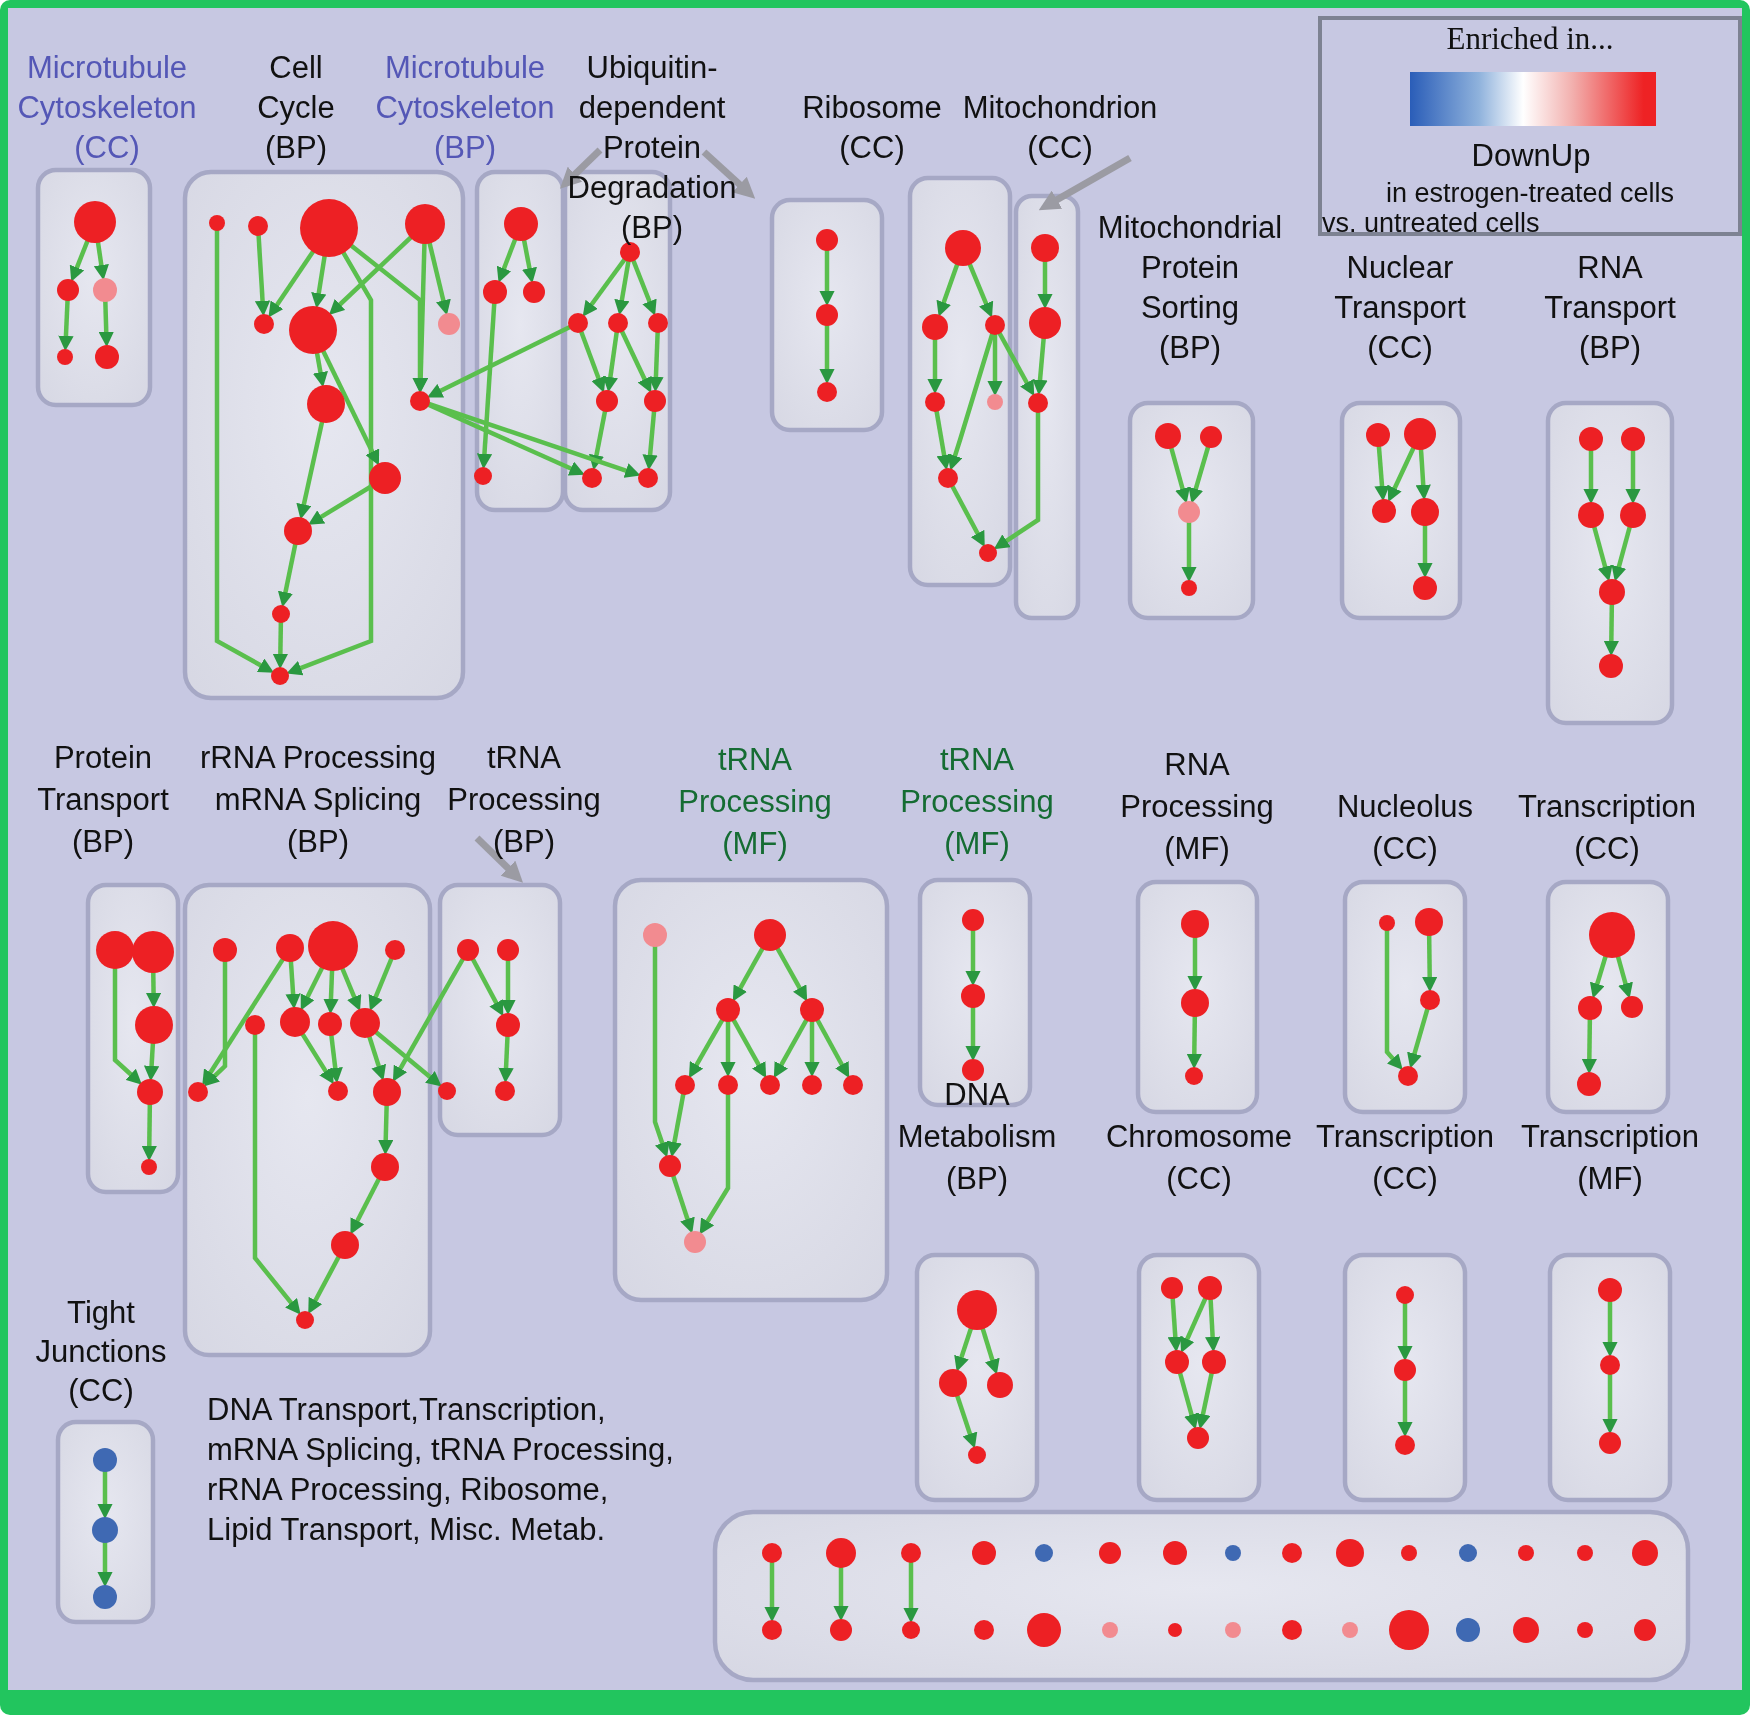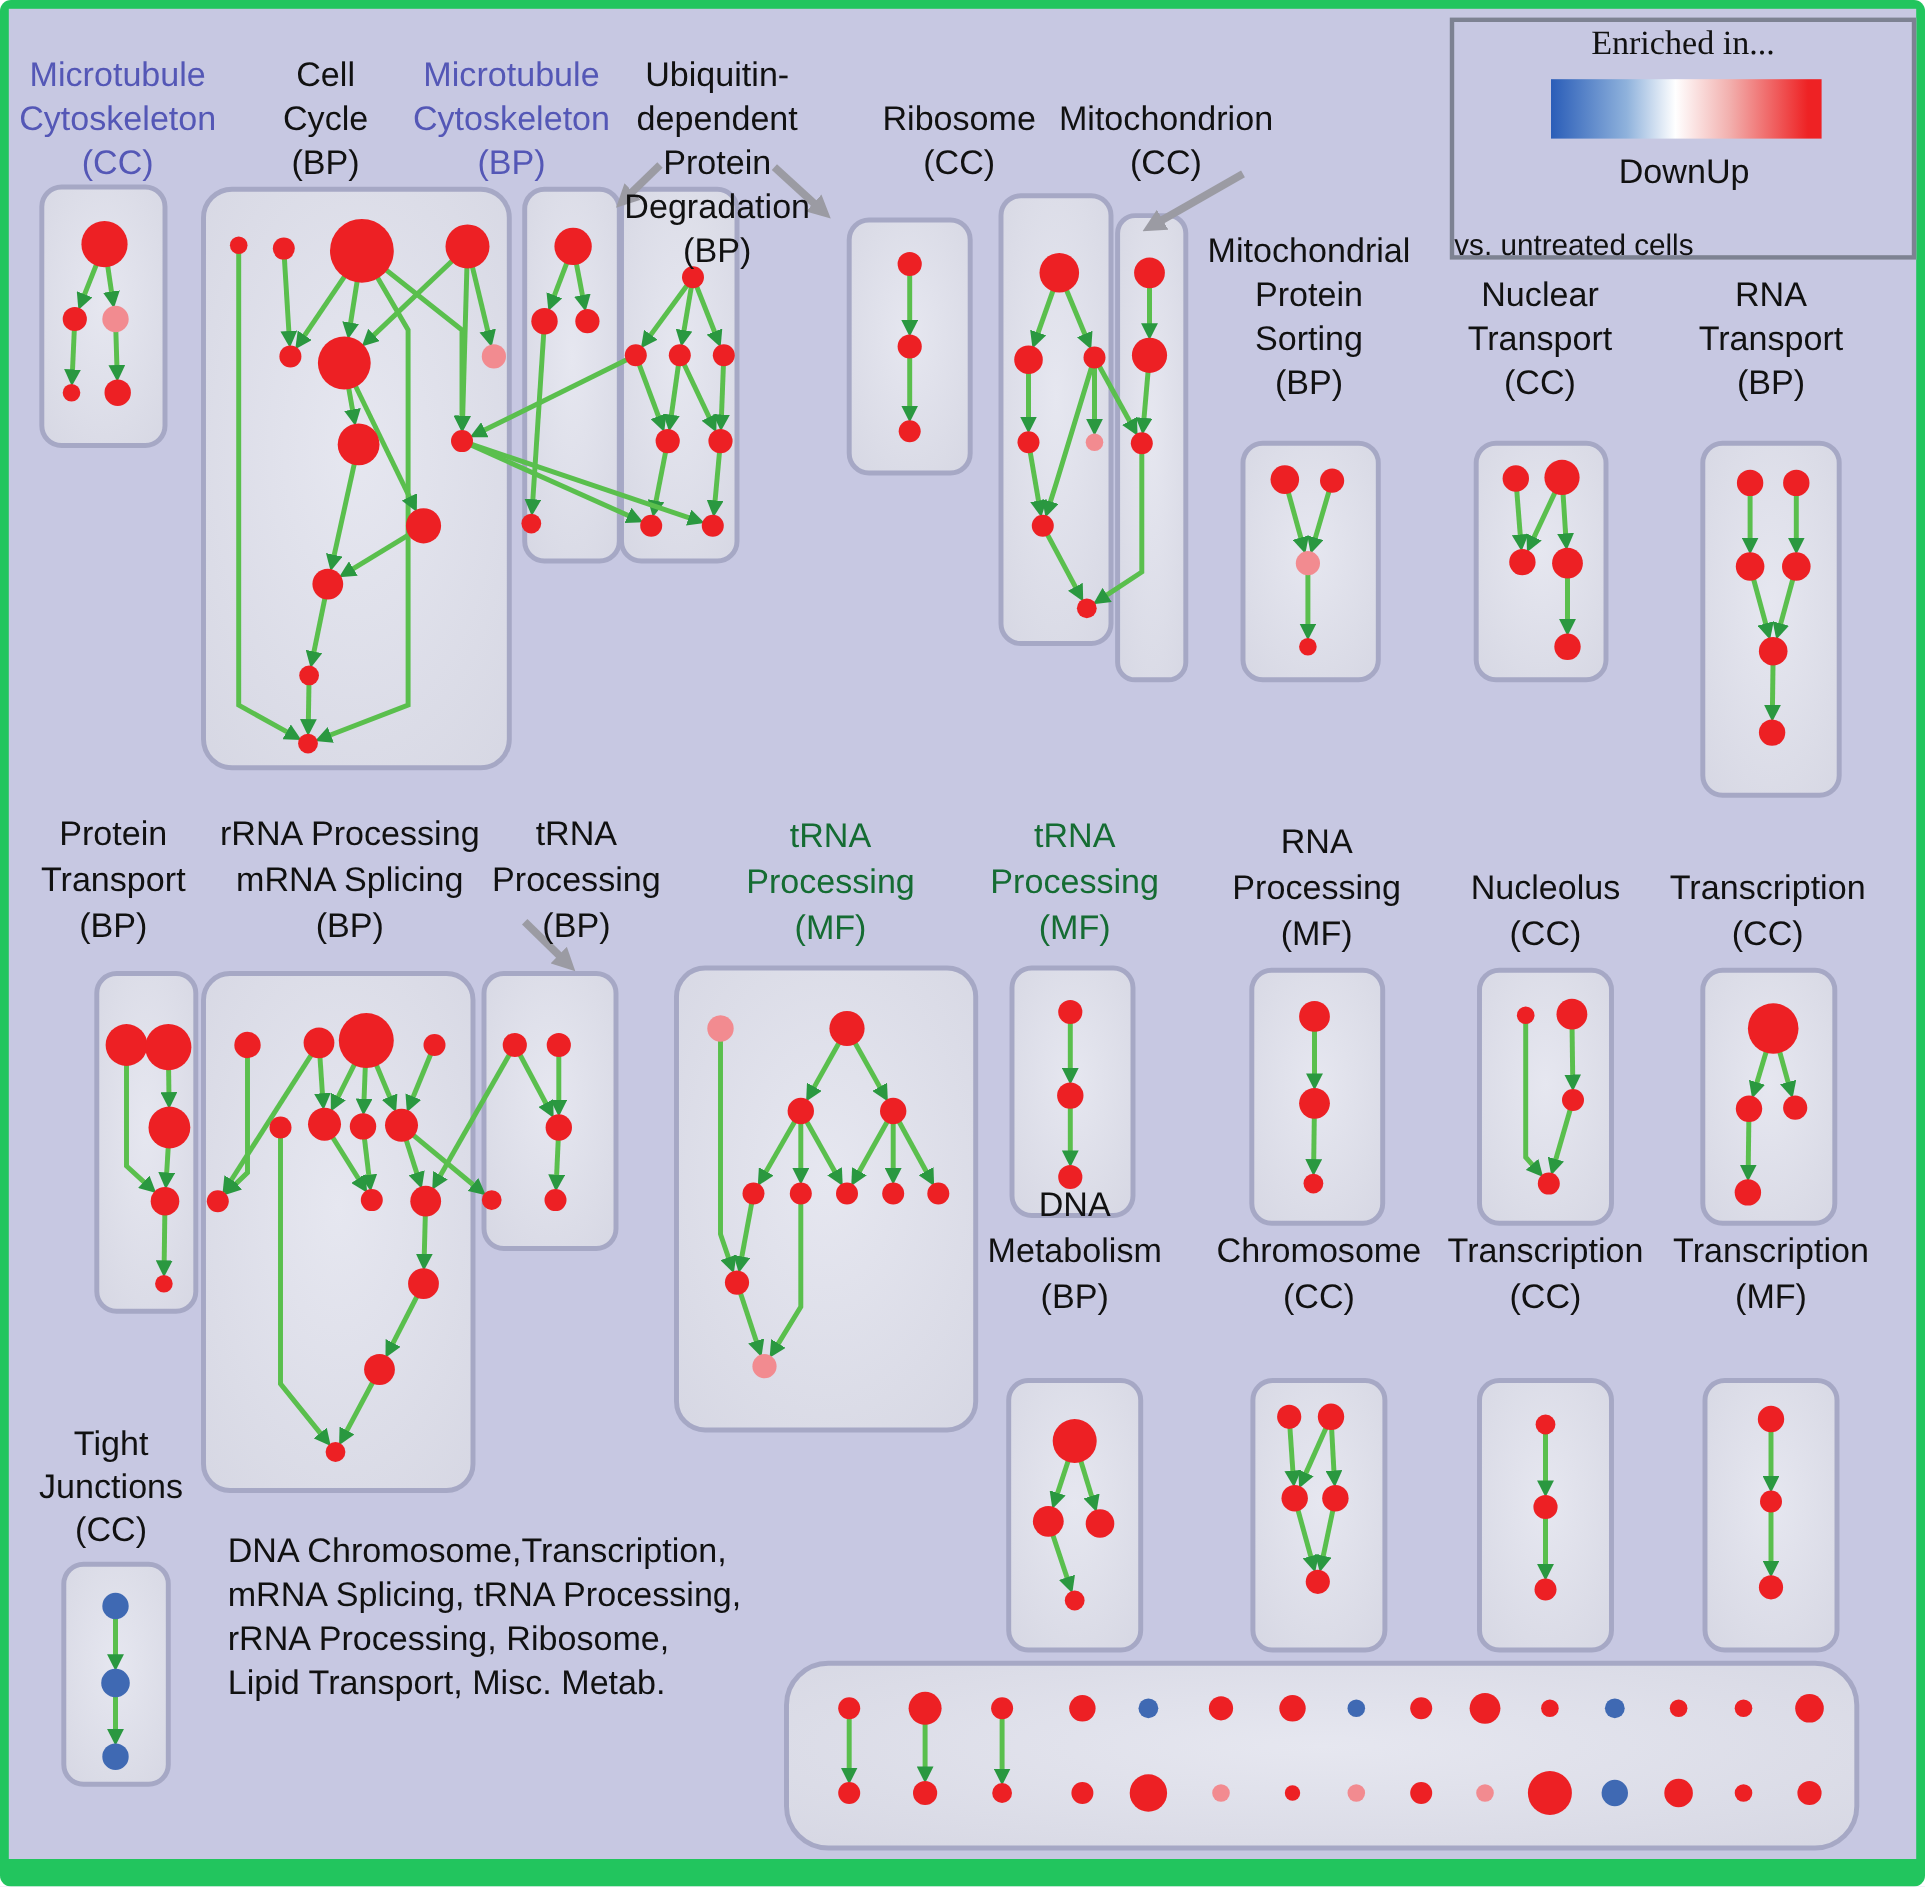--- a/index.html
+++ b/index.html
@@ -405,22 +405,23 @@
       <text x="101" y="1401" text-anchor="middle" font-size="31" fill="#111111" font-family="&quot;Liberation Sans&quot;, sans-serif">(CC)</text>
     </svg>
 
   <div class="legend">
     <div class="legend-title">Enriched in...</div>
     <div class="legend-bar" id="grad-bar" style="background: linear-gradient(90deg, rgb(42, 93, 184) 0%, rgb(143, 178, 220) 28%, rgb(255, 255, 255) 46%, rgb(242, 176, 174) 66%, rgb(238, 34, 36) 95%);"></div>
     <div class="legend-ticks">
       <span>Down</span>
       <span>Up</span>
     </div>
+    <div class="legend-cap1">in estrogen-treated cells</div>
     <div class="legend-cap2">vs. untreated cells</div>
   </div>
 
   <div class="textblock" id="misc-text">
-      <div>DNA Chromosome,Transcription,</div>
+      <div>DNA Transport,Transcription,</div>
       <div>mRNA Splicing, tRNA Processing,</div>
       <div>rRNA Processing, Ribosome,</div>
       <div>Lipid Transport, Misc. Metab.</div>
     </div>
 </div>
 
 </body></html>

